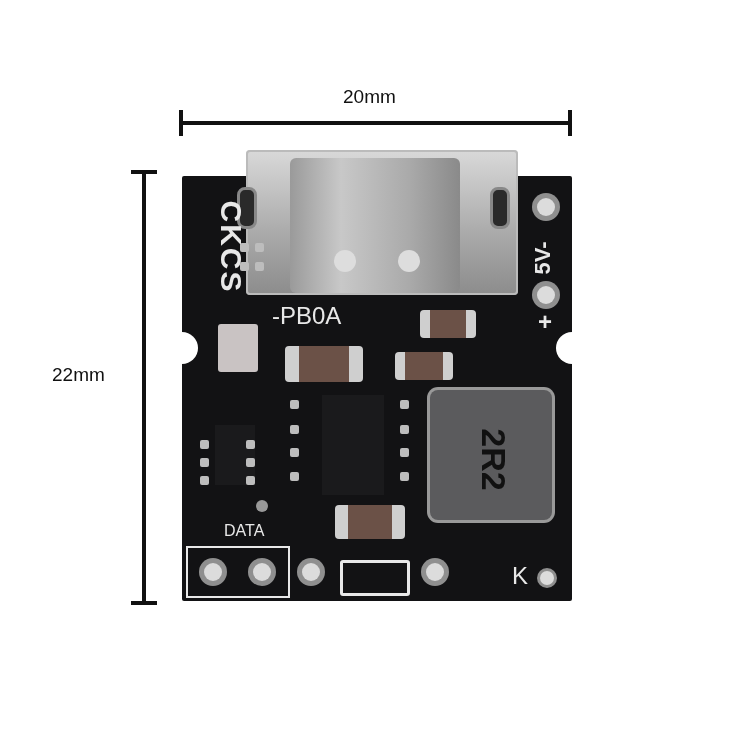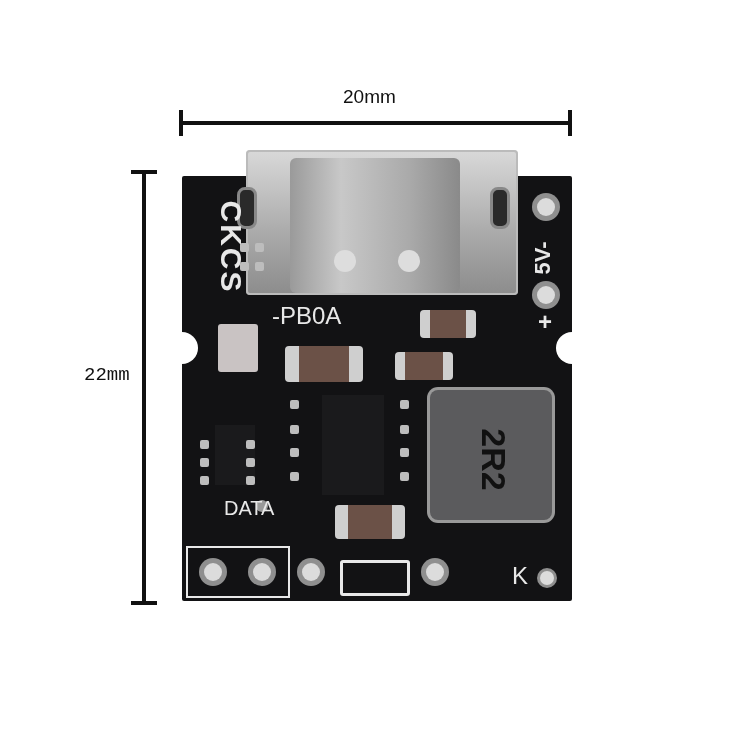--- a/index.html
+++ b/index.html
@@ -25,21 +25,21 @@
   .batt{left:340px;top:560px;width:64px;height:30px;border:3px solid #e8e8e8;border-radius:3px;background:#121214;}
 </style>
 </head>
 <body>
 
 <div class="abs dim-label" style="left:343px;top:86px;">20mm</div>
 <div class="abs dim-h-line"></div>
 <div class="abs dim-h-cap" style="left:179px;"></div>
 <div class="abs dim-h-cap" style="left:568px;"></div>
 
-<div class="abs dim-label" style="left:84px;top:364px;font-family:Liberation Mono, monospace;">22mm</div>
+<div class="abs dim-label" style="left:52px;top:364px;">22mm</div>
 <div class="abs dim-v-line"></div>
 <div class="abs dim-v-cap" style="top:170px;"></div>
 <div class="abs dim-v-cap" style="top:601px;"></div>
 
 <div class="abs board"></div>
 <div class="abs notch" style="left:166px;top:332px;"></div>
 <div class="abs notch" style="left:556px;top:332px;"></div>
 
 <div class="abs usbc"></div>
 <div class="abs usbc-inner"></div>
@@ -84,21 +84,21 @@
 <div class="abs smallpad" style="left:200px;top:458px;"></div>
 <div class="abs smallpad" style="left:200px;top:476px;"></div>
 <div class="abs smallpad" style="left:246px;top:440px;"></div>
 <div class="abs smallpad" style="left:246px;top:458px;"></div>
 <div class="abs smallpad" style="left:246px;top:476px;"></div>
 <div class="abs" style="left:256px;top:500px;width:12px;height:12px;border-radius:50%;background:#999;"></div>
 
 <div class="abs inductor"></div>
 <div class="abs" style="left:462px;top:440px;font-size:34px;color:#111;font-weight:bold;transform:rotate(90deg);">2R2</div>
 
-<div class="abs silk" style="left:224px;top:497px;font-size:20px;font-weight:normal;">DATA</div>
+<div class="abs silk" style="left:224px;top:522px;font-size:16px;font-weight:normal;">DATA</div>
 <div class="abs" style="left:186px;top:546px;width:100px;height:48px;border:2px solid #e8e8e8;"></div>
 <div class="abs pad" style="left:204px;top:563px;width:18px;height:18px;"></div>
 <div class="abs pad" style="left:253px;top:563px;width:18px;height:18px;"></div>
 
 <div class="abs pad" style="left:302px;top:563px;width:18px;height:18px;"></div>
 <div class="abs batt"></div>
 <div class="abs pad" style="left:426px;top:563px;width:18px;height:18px;"></div>
 
 <div class="abs silk" style="left:512px;top:562px;font-size:24px;font-weight:normal;">K</div>
 <div class="abs pad" style="left:540px;top:571px;width:14px;height:14px;box-shadow:0 0 0 3px #8f8f8f;"></div>

